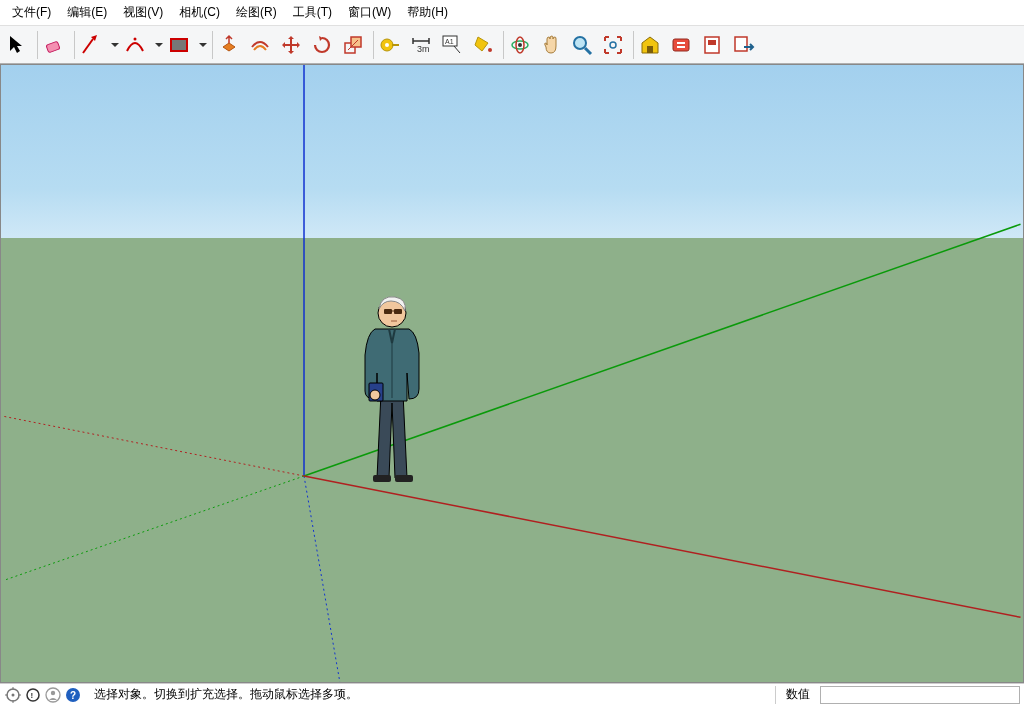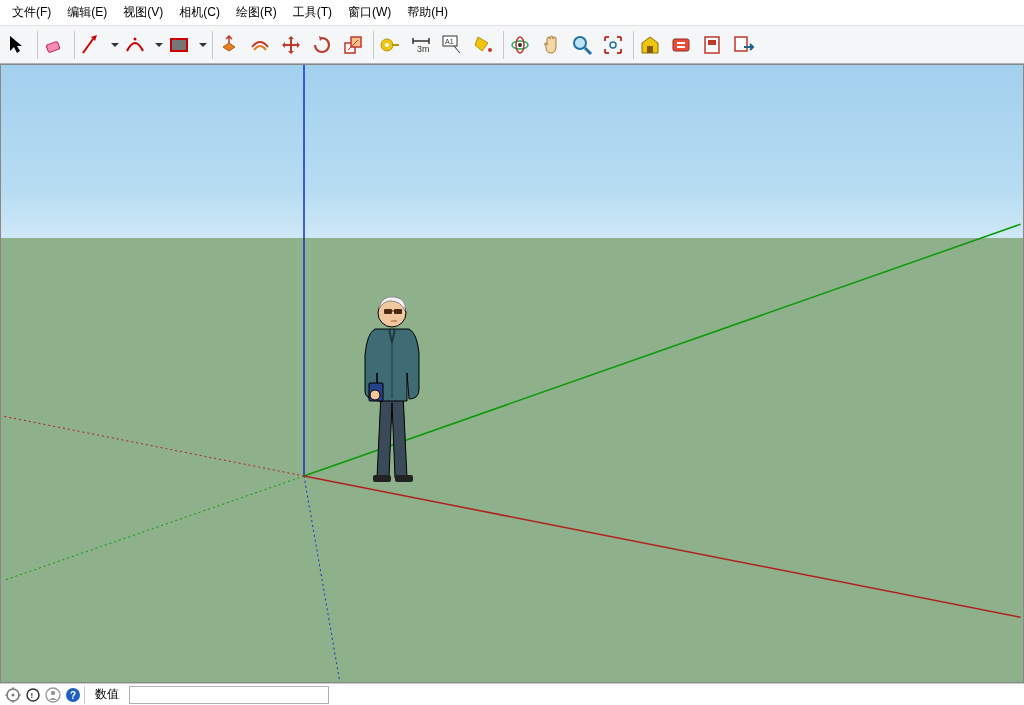--- a/index.html
+++ b/index.html
@@ -239,16 +239,17 @@
         <circle cx="8" cy="6" r="2.2" fill="#999"></circle>
         <path d="M4 13 Q8 9 12 13" fill="#999"></path>
       </svg>
   </div>
   <div class="sicon">
     <svg width="16" height="16" viewBox="0 0 16 16">
         <circle cx="8" cy="8" r="7" fill="#1f5fbf"></circle>
         <text x="5" y="12" font-size="10" fill="#fff" font-weight="bold">?</text>
       </svg>
   </div>
+  <div class="status-text">选择对象。切换到扩充选择。拖动鼠标选择多项。</div>
   <div style="width:1px;height:18px;background:#ccc;"></div>
   <div class="vlabel">数值</div>
   <input class="vinput" value="" style="">
 </div>
 
 </body></html>

